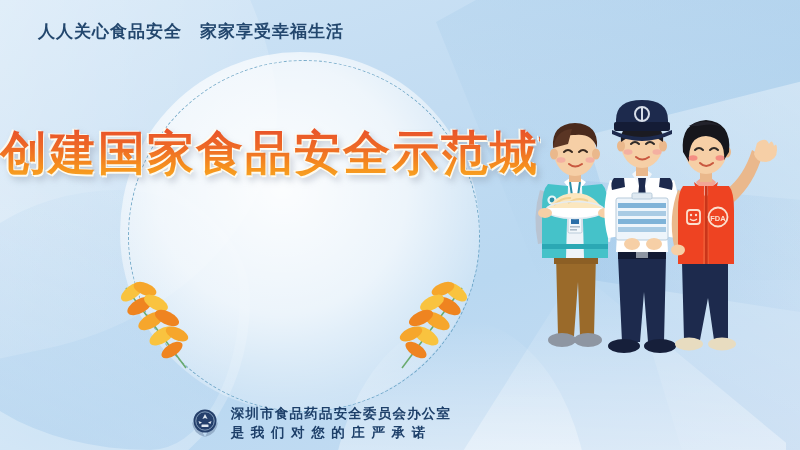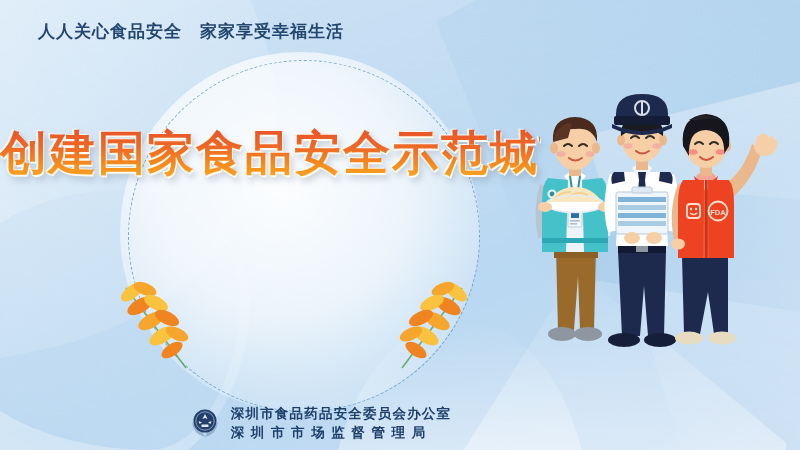--- a/index.html
+++ b/index.html
@@ -131,21 +131,21 @@
     white-space: nowrap;
   }
   .hl-line.second { margin-top: 6px; }
 
   
   .wheat { position: absolute; }
   .wheat.left  { left: 110px; top: 276px; }
   .wheat.right { left: 388px; top: 276px; transform: scaleX(-1); }
 
   
-  .people { position: absolute; left: 528px; top: 80px; width: 270px; height: 300px; }
+  .people { position: absolute; left: 528px; top: 86px; width: 270px; height: 300px; }
 
   
   .footer {
     position: absolute;
     left: 0; bottom: 8px;
     width: 640px;
     display: flex;
     align-items: center;
     justify-content: center;
     gap: 10px;
@@ -405,17 +405,17 @@
         <circle cx="16" cy="14" r="11.5" fill="#243f6b"></circle>
         <circle cx="16" cy="14" r="9.2" fill="none" stroke="#8fa8c4" stroke-width="0.9"></circle>
         <path d="M16 7 L18.6 12 L16 11 L13.4 12 Z" fill="#dfe7f0"></path>
         <path d="M9.5 14 L13 15.5 L10.5 17 Z" fill="#dfe7f0"></path>
         <path d="M22.5 14 L19 15.5 L21.5 17 Z" fill="#dfe7f0"></path>
         <rect x="12.5" y="17.5" width="7" height="2.6" rx="0.6" fill="#dfe7f0"></rect>
       </svg>
     </div>
     <div class="footer-text">
       <div class="footer-line l1">深圳市食品药品安全委员会办公室</div>
-      <div class="footer-line l2">深圳市市场监督管理局</div>
+      <div class="footer-line l2">是我们对您的庄严承诺</div>
     </div>
   </div>
 
 </div>
 
 </body></html>

